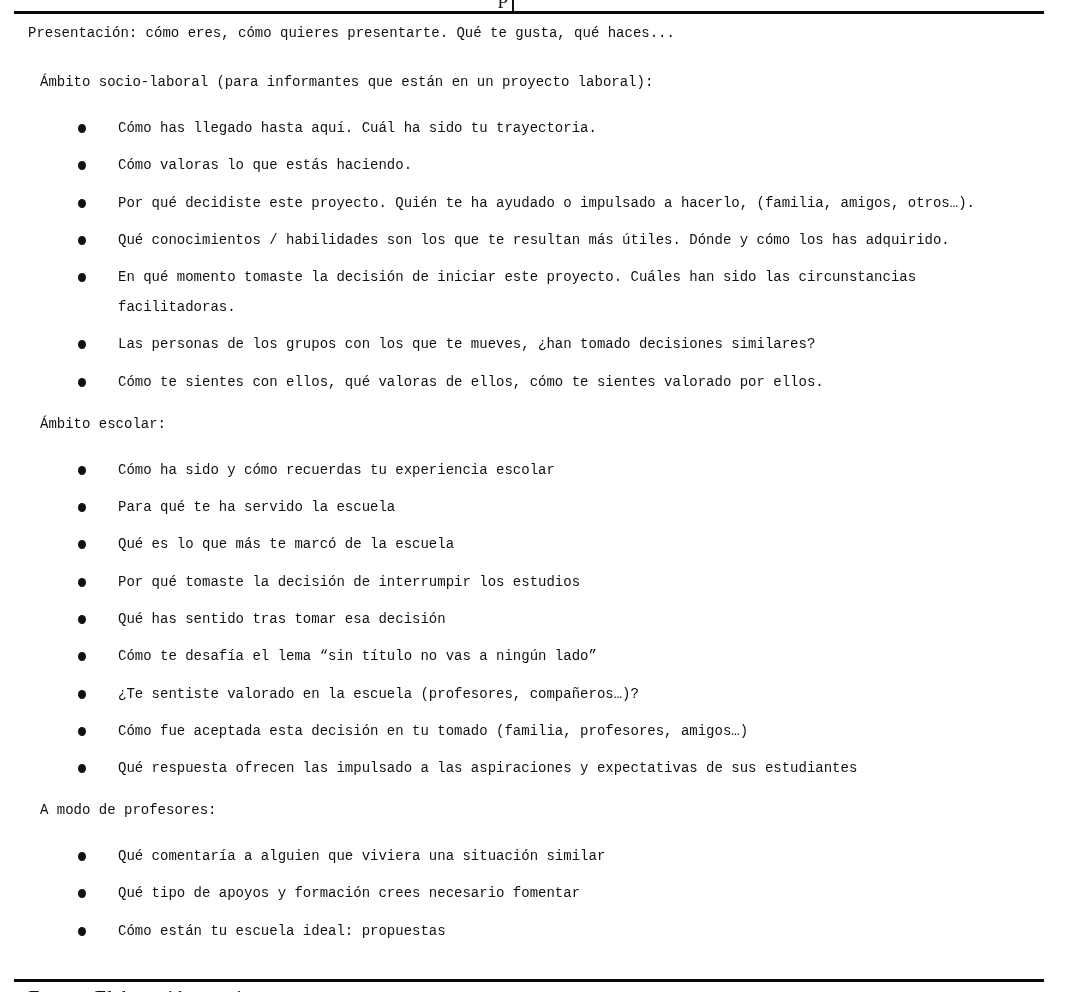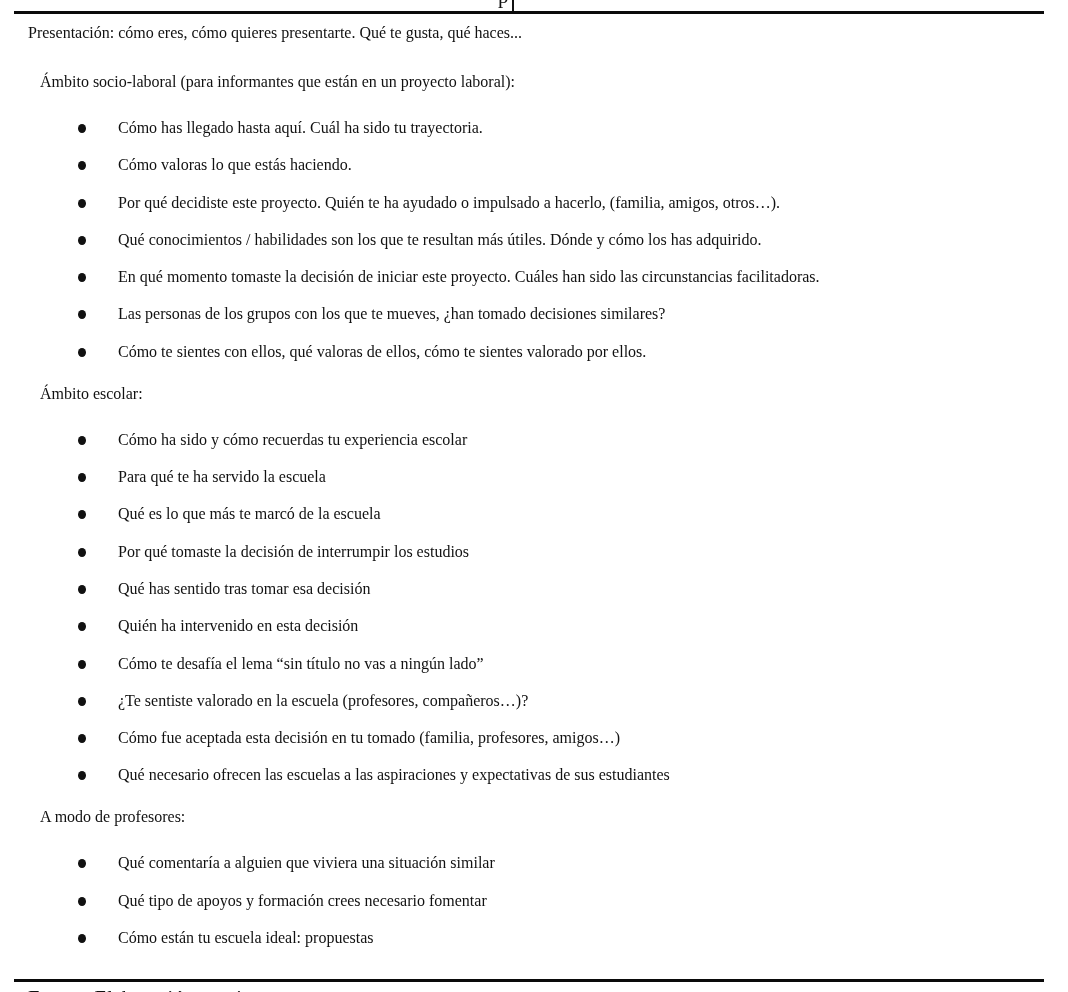--- a/index.html
+++ b/index.html
@@ -46,22 +46,23 @@
       background: #0a0a0a;
     }
     .rule.top { top: 11px; }
     .rule.bottom { top: 979px; }
 
     .content {
       position: absolute;
       left: 28px;
       top: 18px;
       width: 1010px;
-      font-size: 16px;
+      font-size: 14px;
       line-height: 30px;
+      font-family: Liberation Mono, monospace;
     }
     .para {
       margin: 0;
       padding: 0;
       height: 37px;
       line-height: 30px;
       white-space: nowrap;
     }
     .section-heading {
       margin: 12px;
@@ -122,25 +123,24 @@
     <li style="margin-bottom:8px"><span class="bullet"></span><span>Cómo te sientes con ellos, qué valoras de ellos, cómo te sientes valorado por ellos.</span></li>
   </ul>
 
   <p class="section-heading">Ámbito escolar:</p>
   <ul class="items">
     <li><span class="bullet"></span><span>Cómo ha sido y cómo recuerdas tu experiencia escolar</span></li>
     <li><span class="bullet"></span><span>Para qué te ha servido la escuela</span></li>
     <li><span class="bullet"></span><span>Qué es lo que más te marcó de la escuela</span></li>
     <li><span class="bullet"></span><span>Por qué tomaste la decisión de interrumpir los estudios</span></li>
     <li><span class="bullet"></span><span>Qué has sentido tras tomar esa decisión</span></li>
-    <li><span class="bullet"></span><span>Quién ha intervenido en esta decisión</span></li>
     <li><span class="bullet"></span><span>Cómo te desafía el lema “sin título no vas a ningún lado”</span></li>
     <li><span class="bullet"></span><span>¿Te sentiste valorado en la escuela (profesores, compañeros…)?</span></li>
     <li><span class="bullet"></span><span>Cómo fue aceptada esta decisión en tu tomado (familia, profesores, amigos…)</span></li>
-    <li style="margin-bottom:0"><span class="bullet"></span><span>Qué necesario ofrecen las escuelas a las aspiraciones y expectativas de sus estudiantes</span></li>
+    <li style="margin-bottom:0"><span class="bullet"></span><span>Qué respuesta ofrecen las impulsado a las aspiraciones y expectativas de sus estudiantes</span></li>
   </ul>
 
   <p class="section-heading">A modo de profesores:</p>
   <ul class="items">
     <li><span class="bullet"></span><span>Qué comentaría a alguien que viviera una situación similar</span></li>
     <li><span class="bullet"></span><span>Qué tipo de apoyos y formación crees necesario fomentar</span></li>
     <li><span class="bullet"></span><span>Cómo están tu escuela ideal: propuestas</span></li>
   </ul>
 </div>
 

